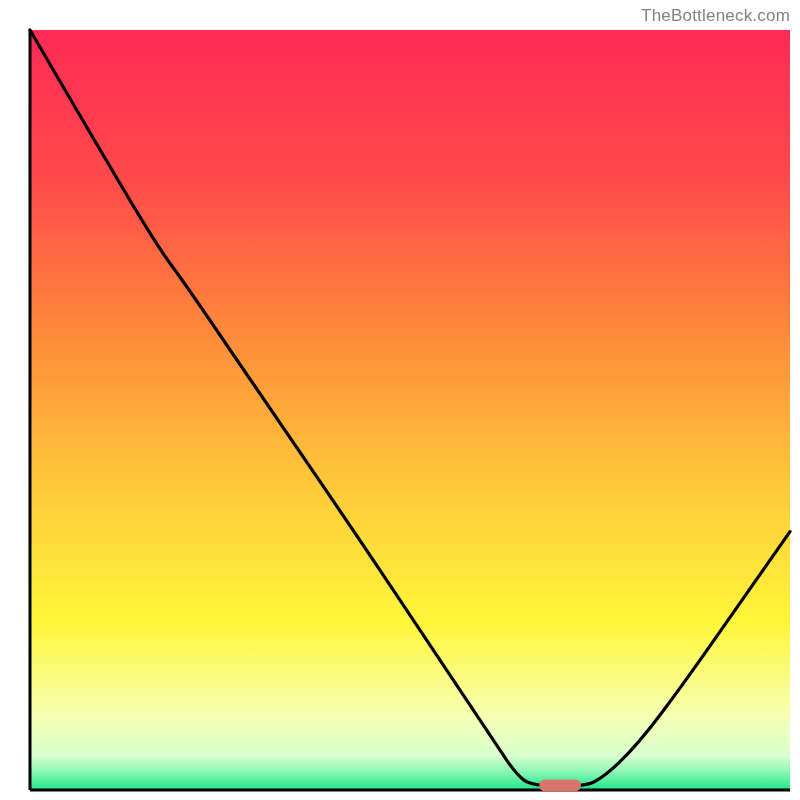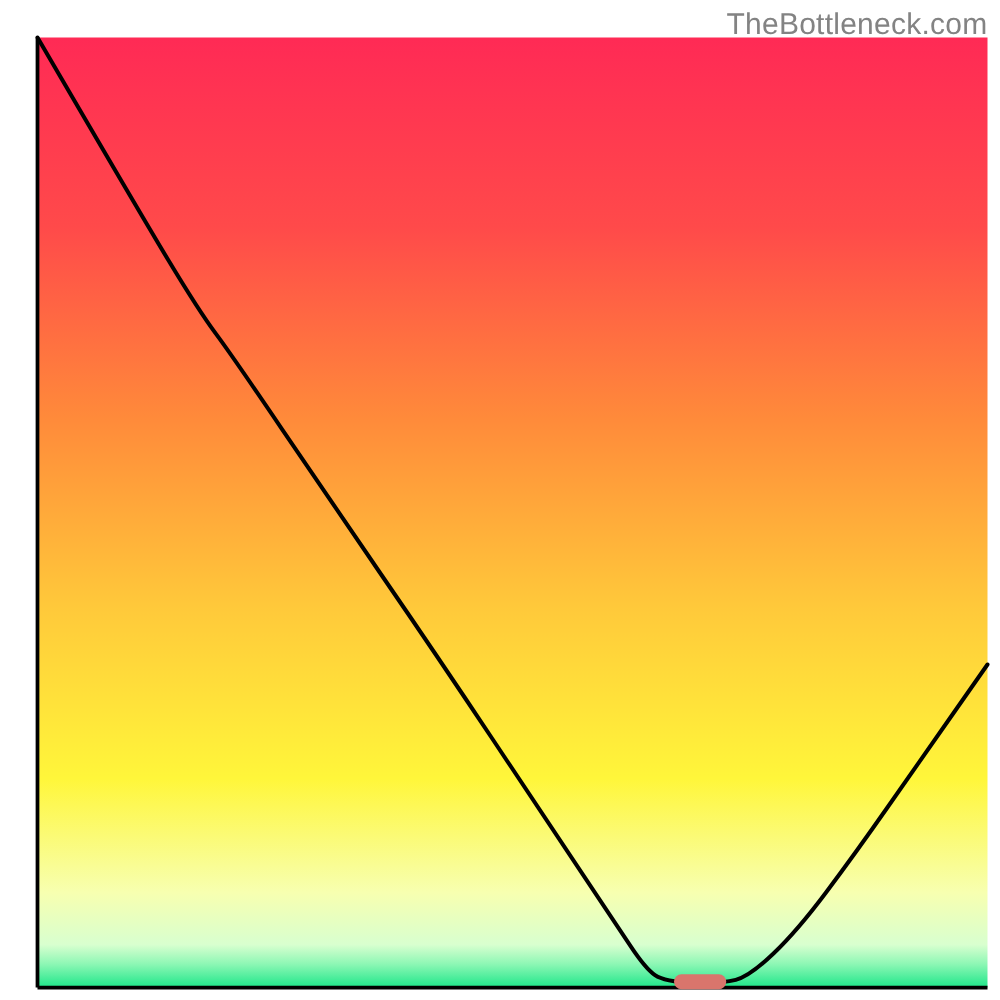--- a/index.html
+++ b/index.html
@@ -13,21 +13,21 @@
   .chart-container {
     position: relative;
     width: 800px;
     height: 800px;
   }
   .watermark {
     position: absolute;
     top: 6px;
     right: 10px;
     font-family: Arial, Helvetica, sans-serif;
-    font-size: 24px;
+    font-size: 17px;
     color: #838383;
     font-weight: 500;
     letter-spacing: 0.2px;
   }
   svg {
     display: block;
   }
 </style>
 </head>
 <body>

